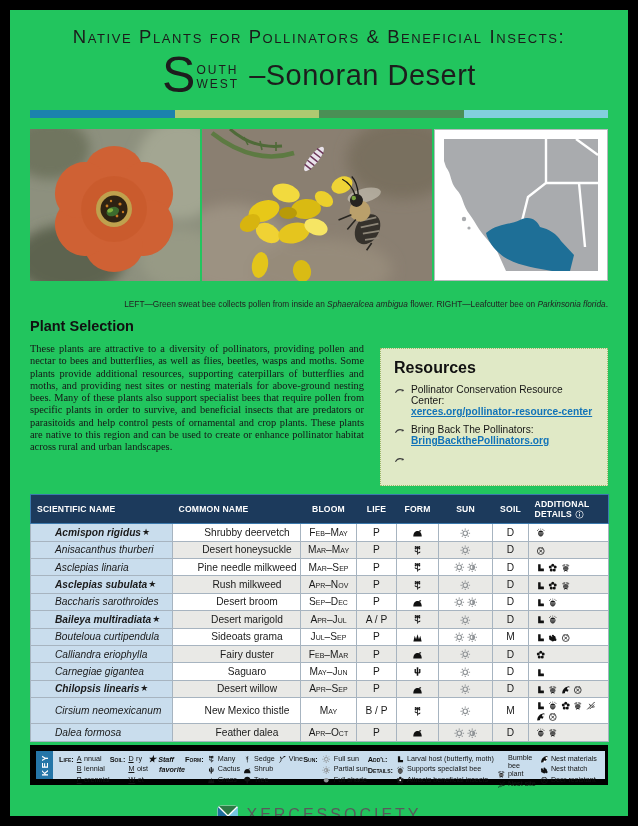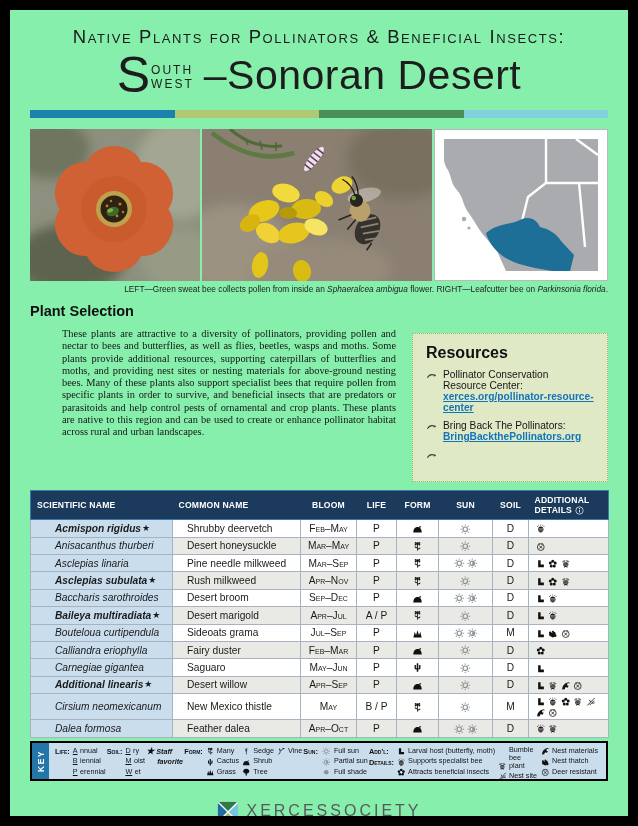--- a/index.html
+++ b/index.html
@@ -1,78 +1,78 @@
 <!DOCTYPE html>
 <html><head>
 <meta charset="utf-8">
 <style>
   html,body{margin:0;padding:0;background:#444;}
   .page{position:relative;width:638px;height:826px;background:#000;font-family:"Liberation Sans",sans-serif;}
-  .sheet{position:absolute;left:10px;top:10px;right:10px;bottom:10px;background:#86efac;overflow:hidden;}
+  .sheet{position:absolute;left:10px;top:10px;right:10px;bottom:10px;background:#22c55e;overflow:hidden;}
 
   
   .masthead{margin-top:16px;text-align:center;color:#1c1c1c;}
   .title1{font-size:18.5px;font-variant:small-caps;letter-spacing:1.6px;color:#1b1b1b;}
   .title2{display:flex;justify-content:center;align-items:center;margin-top:2px;color:#1d1d1d;}
   .big-s{font-size:50px;line-height:1;}
   .stack{display:flex;flex-direction:column;font-size:12px;letter-spacing:2px;line-height:1.2;margin:4px 10px 0 1px;text-align:left;}
-  .region{font-size:41px;line-height:1;letter-spacing:.5px;}
+  .region{font-size:29px;line-height:1;letter-spacing:.5px;}
 
   
   .colorbar{display:flex;height:8px;margin:10px 20px 0;}
   .colorbar .seg{flex:1;}
 
   
   .photos{display:flex;gap:2px;margin:11px 20px 0;height:152px;}
   .photo{height:100%;overflow:hidden;}
   .photo svg{display:block;width:100%;height:100%;}
   .p-left{width:170px;}
   .p-mid{width:230px;}
   .map-panel{width:174px;background:#fff;border:1px solid #b6babd;box-sizing:border-box;padding:7px;}
-  .caption{margin:3px 20px 0;text-align:right;font-size:8.3px;color:#222;}
+  .caption{margin:18px 20px 0;text-align:right;font-size:8.3px;color:#222;}
 
   
   .ps-title{margin:9px 20px 9px;font-size:14.5px;font-weight:700;color:#111;}
   .cols{display:flex;margin:0 20px;gap:16px;align-items:flex-start;}
-  .para-col{width:334px;font-family:"Liberation Serif",serif;font-size:10.4px;line-height:1.18;color:#161616;text-align:justify;margin-left:32px;}
+  .para-col{width:334px;font-family:"Liberation Serif",serif;font-size:10.4px;line-height:1.18;color:#161616;text-align:justify;}
   .para-col p{margin:0;}
   .para-col p+p{text-indent:16px;}
 
   
   .resources{flex:1;background:#e0e9c6;border:1.5px dotted #9cb868;padding:10px 13px 12px;margin-top:5px;box-sizing:border-box;}
   .res-title{font-size:16px;font-weight:700;color:#111;margin:0 0 7px;}
   .res-item{display:flex;gap:5px;margin-bottom:7px;}
   .res-ic{width:12px;height:12px;flex:0 0 auto;margin-top:1px;}
   .res-label{font-size:10.2px;color:#151515;}
   .res-link{font-size:10.2px;font-weight:700;color:#1374b8;text-decoration:underline;cursor:pointer;}
 
   
   table.plants{border-collapse:collapse;table-layout:fixed;width:578px;margin:8px 20px 0;border:1.5px solid #3b79ad;}
   table.plants th{background:#1c3a5c;color:#fff;font-size:8.6px;font-weight:700;text-transform:uppercase;letter-spacing:.2px;padding:4px 3px;text-align:center;border-bottom:1.5px solid #3b79ad;}
   table.plants th.c0,table.plants th.c1,table.plants th.c7{text-align:left;padding-left:6px;}
   table.plants td{border:1px solid #a7b4c0;font-size:10.2px;color:#1a1a1a;padding:1.5px 3px;height:13.4px;text-align:center;background:#fff;vertical-align:middle;}
   table.plants tr.alt td{background:#e9e9e6;}
   table.plants td.c0{background:#c9dded !important;text-align:left;padding-left:24px;}
-  table.plants td.c1{text-align:left;padding-left:14px;}
+  table.plants td.c1{text-align:center;padding-left:24px;}
   table.plants td.c7{text-align:left;padding-left:5px;}
   td.c0 i{font-style:italic;}
   tr.starred td.c0 i{font-weight:700;}
   .star{font-style:normal;font-size:9px;margin-left:1px;vertical-align:1px;}
   td.c2{font-variant:small-caps;font-size:9.6px;color:#222;}
   .info-ic{width:9px;height:9px;margin-left:3px;vertical-align:-1px;}
 
   
   .icon{display:inline-block;vertical-align:middle;color:#111;}
   .icon svg{display:block;width:100%;height:100%;fill:currentColor;}
   .form-ic{width:11px;height:11px;}
   .sun-ic{width:10.5px;height:10.5px;color:#8f9396;margin:0 1px;}
   .det-ic{width:9.5px;height:9.5px;margin:0 1.5px;}
 
   
-  .key{display:flex;margin:3px 20px 0;border:2px solid #000000;height:40px;box-sizing:border-box;}
+  .key{display:flex;margin:3px 20px 0;border:6px solid #000000;height:40px;box-sizing:border-box;}
   .key-tab{width:17px;background:#2576a8;color:#fff;display:flex;align-items:center;justify-content:center;}
   .key-tab span{transform:rotate(-90deg);font-size:8.5px;font-weight:700;letter-spacing:1.5px;}
   .key-body{flex:1;background:#c9dded;display:flex;justify-content:space-between;padding:3px 8px 3px 6px;box-sizing:border-box;font-size:7.2px;color:#121212;line-height:1.5;}
   .kgroup{display:flex;gap:3px;}
   .klabel{font-weight:700;font-variant:small-caps;font-size:7.4px;}
   .kcol{display:flex;flex-direction:column;}
   .kitem{display:flex;align-items:center;gap:2.5px;white-space:nowrap;}
   .kitem.wrap{white-space:normal;width:40px;line-height:1.15;align-items:flex-end;}
   .kic{width:8.5px;height:8.5px;flex:0 0 auto;}
   .kstar{font-size:9px;}
@@ -569,21 +569,21 @@
                     <path d="M6 .5 V2.1 M6 9.9 V11.5 M.5 6 H2.1 M9.9 6 H11.5 M2.1 2.1 L3.25 3.25 M8.75 8.75 L9.9 9.9 M2.1 9.9 L3.25 8.75 M8.75 3.25 L9.9 2.1"></path>
                     <circle cx="6" cy="6" r="2.55" stroke-width="1.35"></circle>
                   </g>
                 </svg></span></td>
             <td class="c6">D</td>
             <td class="c7"><span class="icon det-ic"><svg viewBox="0 0 12 12">
                   <path d="M2.7 1.7 H5.5 a.35 .35 0 0 1 .35 .35 V7 H9.6 a.35 .35 0 0 1 .35 .35 V10 a.35 .35 0 0 1 -.35 .35 H3.05 a.35 .35 0 0 1 -.35 -.35 Z"></path>
                 </svg></span></td>
           </tr>
           <tr class="alt starred">
-            <td class="c0"><i>Additional linearis</i><span class="star">★</span></td>
+            <td class="c0"><i>Chilopsis linearis</i><span class="star">★</span></td>
             <td class="c1">Desert willow</td>
             <td class="c2">Apr–Sep</td>
             <td class="c3">P</td>
             <td class="c4"><span class="icon form-ic"><svg viewBox="0 0 12 12">
                   <path d="M1.4 10.3 C1.4 6.7 3.3 4.4 6 4.4 C8.7 4.4 10.6 6.7 10.6 10.3 Z"></path>
                   <path d="M7.2 4.6 C7.8 3.6 9 3.2 10.1 3.7 C9.7 4.8 8.5 5.3 7.4 5 Z"></path>
                 </svg></span></td>
             <td class="c5"><span class="icon sun-ic"><svg viewBox="0 0 12 12">
                   <g stroke="currentColor" stroke-width="1.25" fill="none">
                     <path d="M6 .5 V2.1 M6 9.9 V11.5 M.5 6 H2.1 M9.9 6 H11.5 M2.1 2.1 L3.25 3.25 M8.75 8.75 L9.9 9.9 M2.1 9.9 L3.25 8.75 M8.75 3.25 L9.9 2.1"></path>

